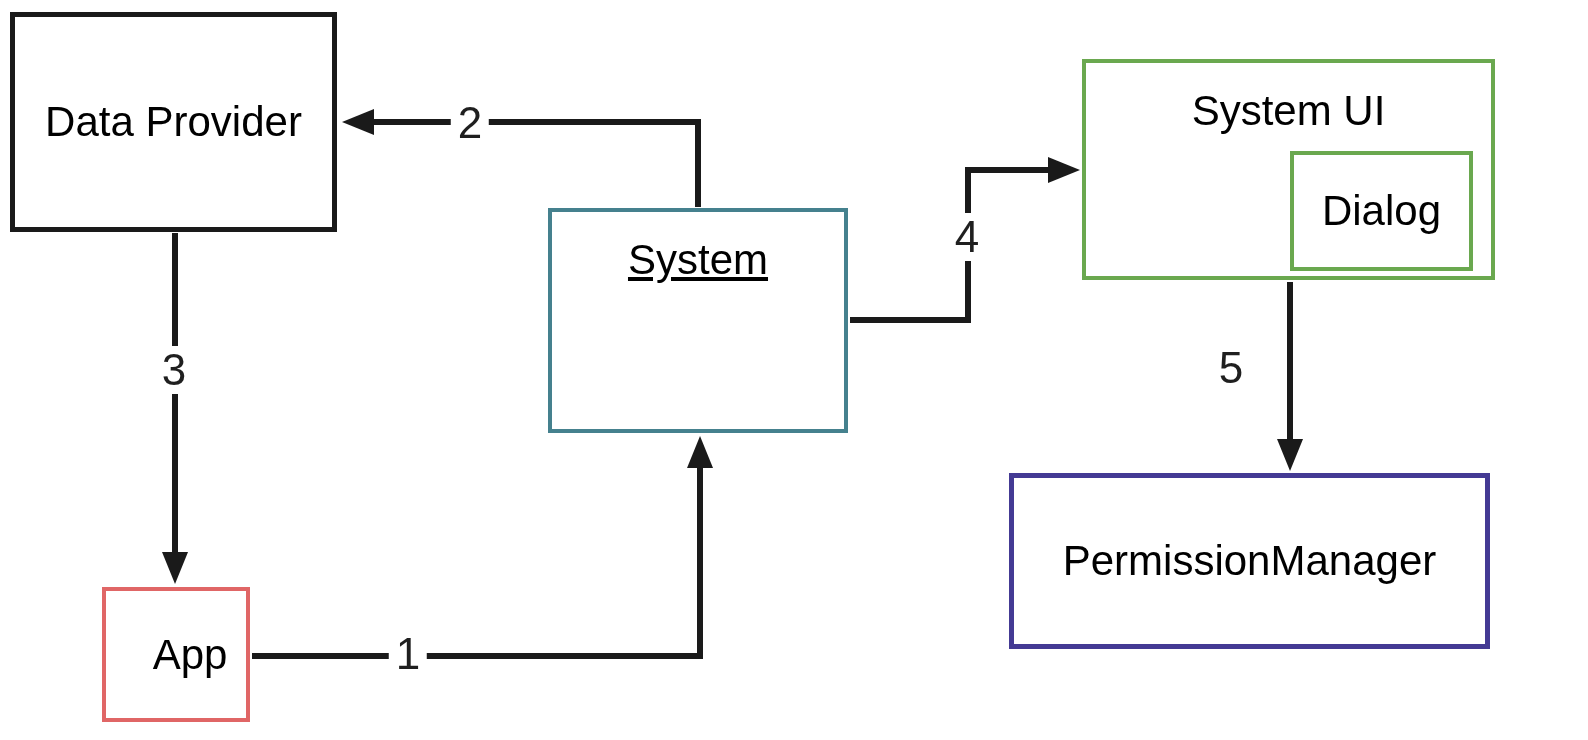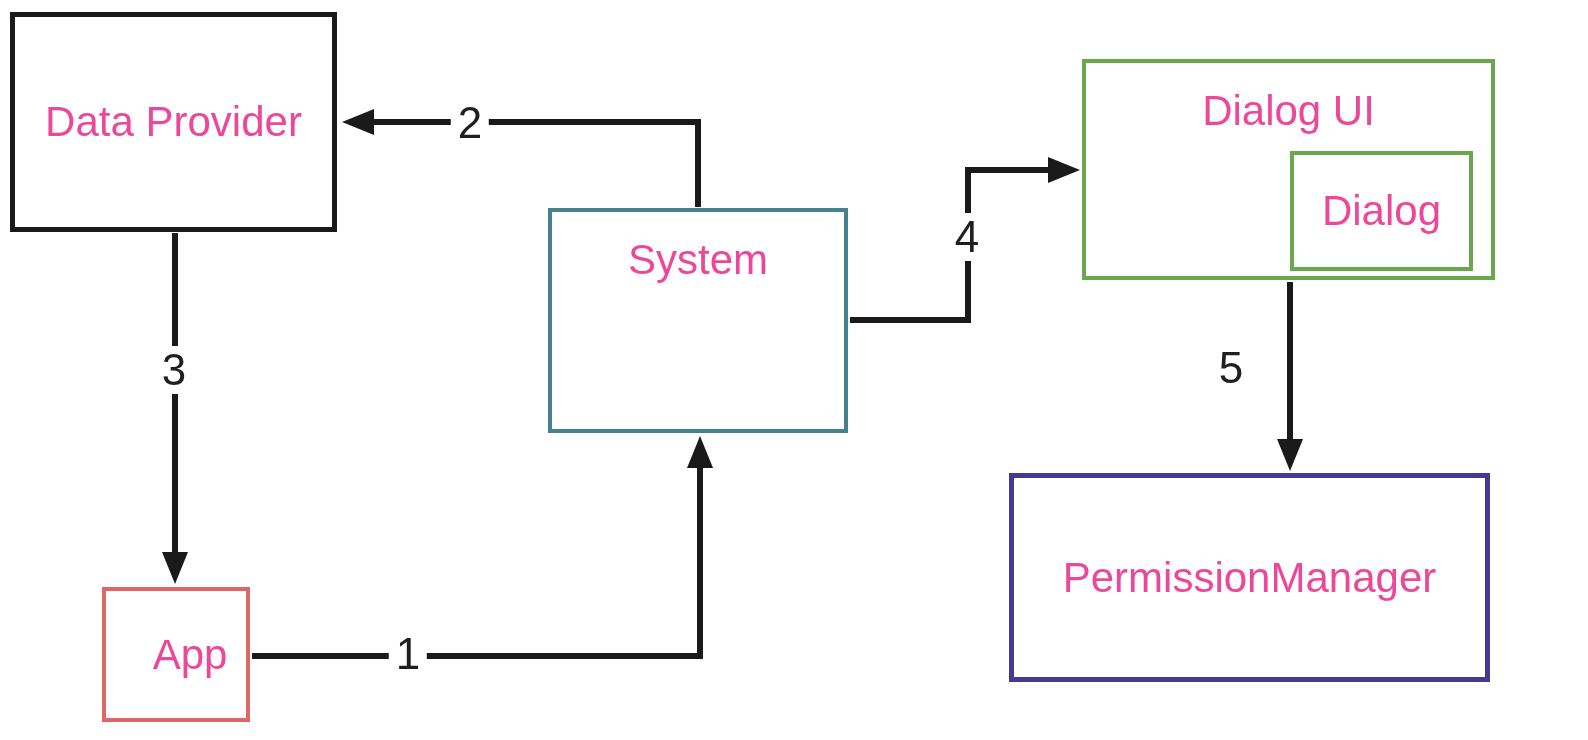--- a/index.html
+++ b/index.html
@@ -16,40 +16,40 @@
     overflow: hidden;
   }
   .node {
     position: absolute;
     box-sizing: border-box;
     background: #ffffff;
     color: #1a1a1a;
   }
   .node .label {
     font-size: 42px;
-    color: #ec4899;
+    color: #000000;
     white-space: nowrap;
   }
   .center-flex {
     display: flex;
     align-items: center;
     justify-content: center;
   }
   
   .node-data-provider {
     left: 10px; top: 12px; width: 327px; height: 220px;
     border: 5px solid #1a1a1a;
   }
   .node-system {
     left: 548px; top: 208px; width: 300px; height: 225px;
     border: 4px solid #45818e;
   }
   .node-system .title {
     position: absolute; left: 0; top: 22px; width: 100%;
-    text-align: center; line-height: 52px;
+    text-align: center; line-height: 52px; text-decoration: underline;
   }
   .node-app-ops {
     left: 18px; top: 103px; width: 248px; height: 95px;
     border: 4px solid #45818e;
   }
   .node-system-ui {
     left: 1082px; top: 59px; width: 413px; height: 221px;
     border: 4px solid #6aa84f;
   }
   .node-system-ui .title {
@@ -59,21 +59,21 @@
   .node-dialog {
     left: 204px; top: 88px; width: 183px; height: 120px;
     border: 4px solid #6aa84f;
   }
   .node-app {
     left: 102px; top: 587px; width: 148px; height: 135px;
     border: 4px solid #e06666;
     padding-left: 28px;
   }
   .node-permission-manager {
-    left: 1009px; top: 473px; width: 481px; height: 209px;
+    left: 1009px; top: 473px; width: 481px; height: 176px;
     border: 5px solid #443a94;
   }
   
   .edges-layer {
     position: absolute;
     left: 0; top: 0;
     width: 1588px; height: 740px;
     pointer-events: none;
   }
   .edge-line {
@@ -120,21 +120,21 @@
 
   <div class="node node-data-provider center-flex" style="border-color: rgb(26, 26, 26);">
     <span class="label">Data Provider</span>
   </div>
 
   <div class="node node-system" style="border-color: rgb(69, 129, 142);">
     <div class="label title">System</div>
   </div>
 
   <div class="node node-system-ui" style="border-color: rgb(106, 168, 79);">
-    <div class="label title">Dialog UI</div>
+    <div class="label title">System UI</div>
     <div class="node node-dialog center-flex" style="border-color: rgb(106, 168, 79);">
       <span class="label">Dialog</span>
     </div>
   </div>
 
   <div class="node node-app center-flex" style="border-color: rgb(224, 102, 102);">
     <span class="label">App</span>
   </div>
 
   <div class="node node-permission-manager center-flex" style="border-color: rgb(68, 58, 148);">

